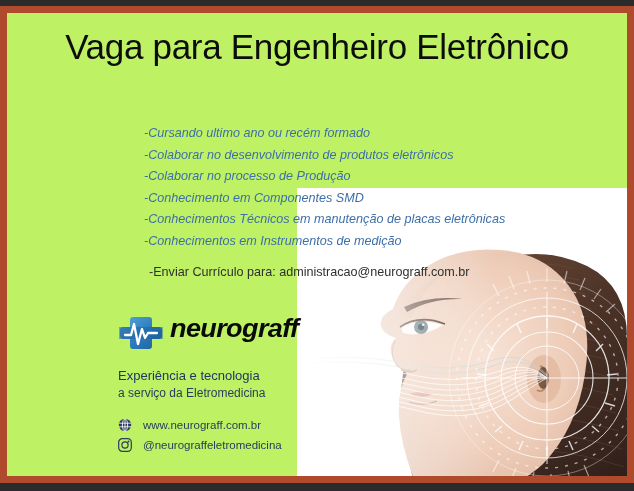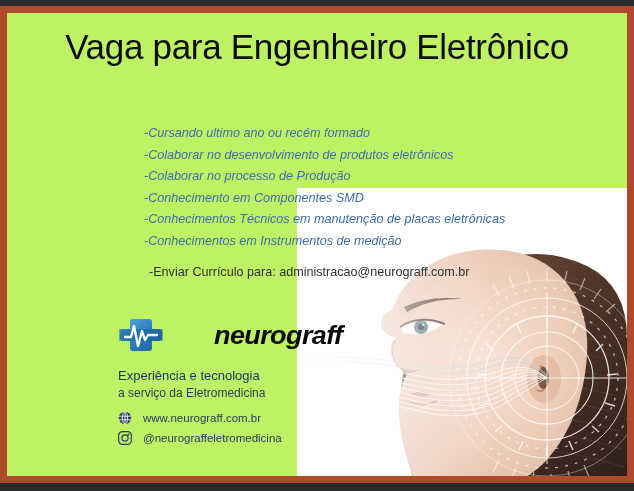--- a/index.html
+++ b/index.html
@@ -80,21 +80,21 @@
     overflow:hidden;
   }
   #photo svg { display:block; width:100%; height:100%; }
 
   
   #logo-block {
     position:absolute;
     left:111px; top:300px;
     width:250px;
   }
-  .logo-row { display:flex; align-items:center; height:44px;gap:44px; }
+  .logo-row { display:flex; height:44px; }
   .logo-mark { width:46px; height:40px; flex:0 0 46px; }
   .logo-mark svg { display:block; width:46px; height:40px; }
   .logo-word {
     margin-left:6px;
     font-size:26px;
     font-weight:700;
     font-style:italic;
     color:#0a0a0a;
     letter-spacing:-0.6px;
     transform:scaleX(1.04);
@@ -110,21 +110,21 @@
   .tagline-1 b { font-weight:400; }
   .tagline-1 .conj { font-weight:400; }
   .tagline-2 {
     margin-top:3px;
     font-size:12px;
     color:#2b3c5c;
     white-space:nowrap;
   }
 
   
-  #contacts { margin-top:9px; }
+  #contacts { margin-top:16px; }
   .contact {
     display:flex; align-items:center;
     height:17px;
     margin-bottom:3px;
   }
   .contact .ico { width:14px; height:14px; flex:0 0 14px; }
   .contact .ico svg { display:block; width:14px; height:14px; }
   .contact .txt {
     margin-left:11px;
     font-size:11.5px;

